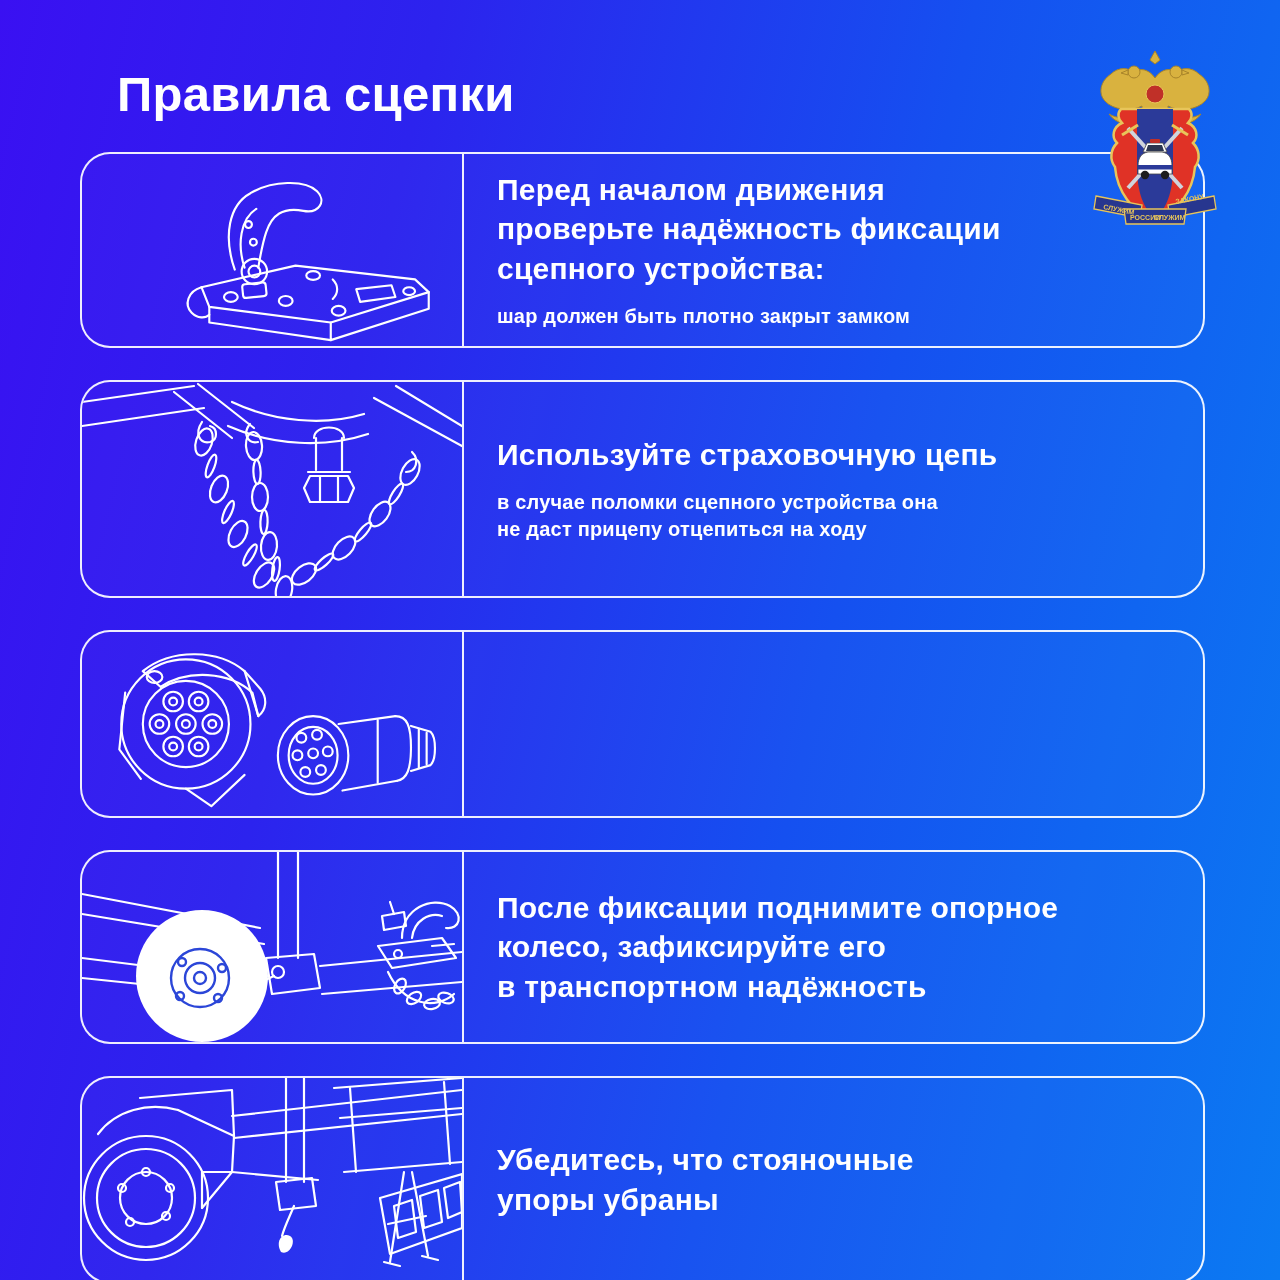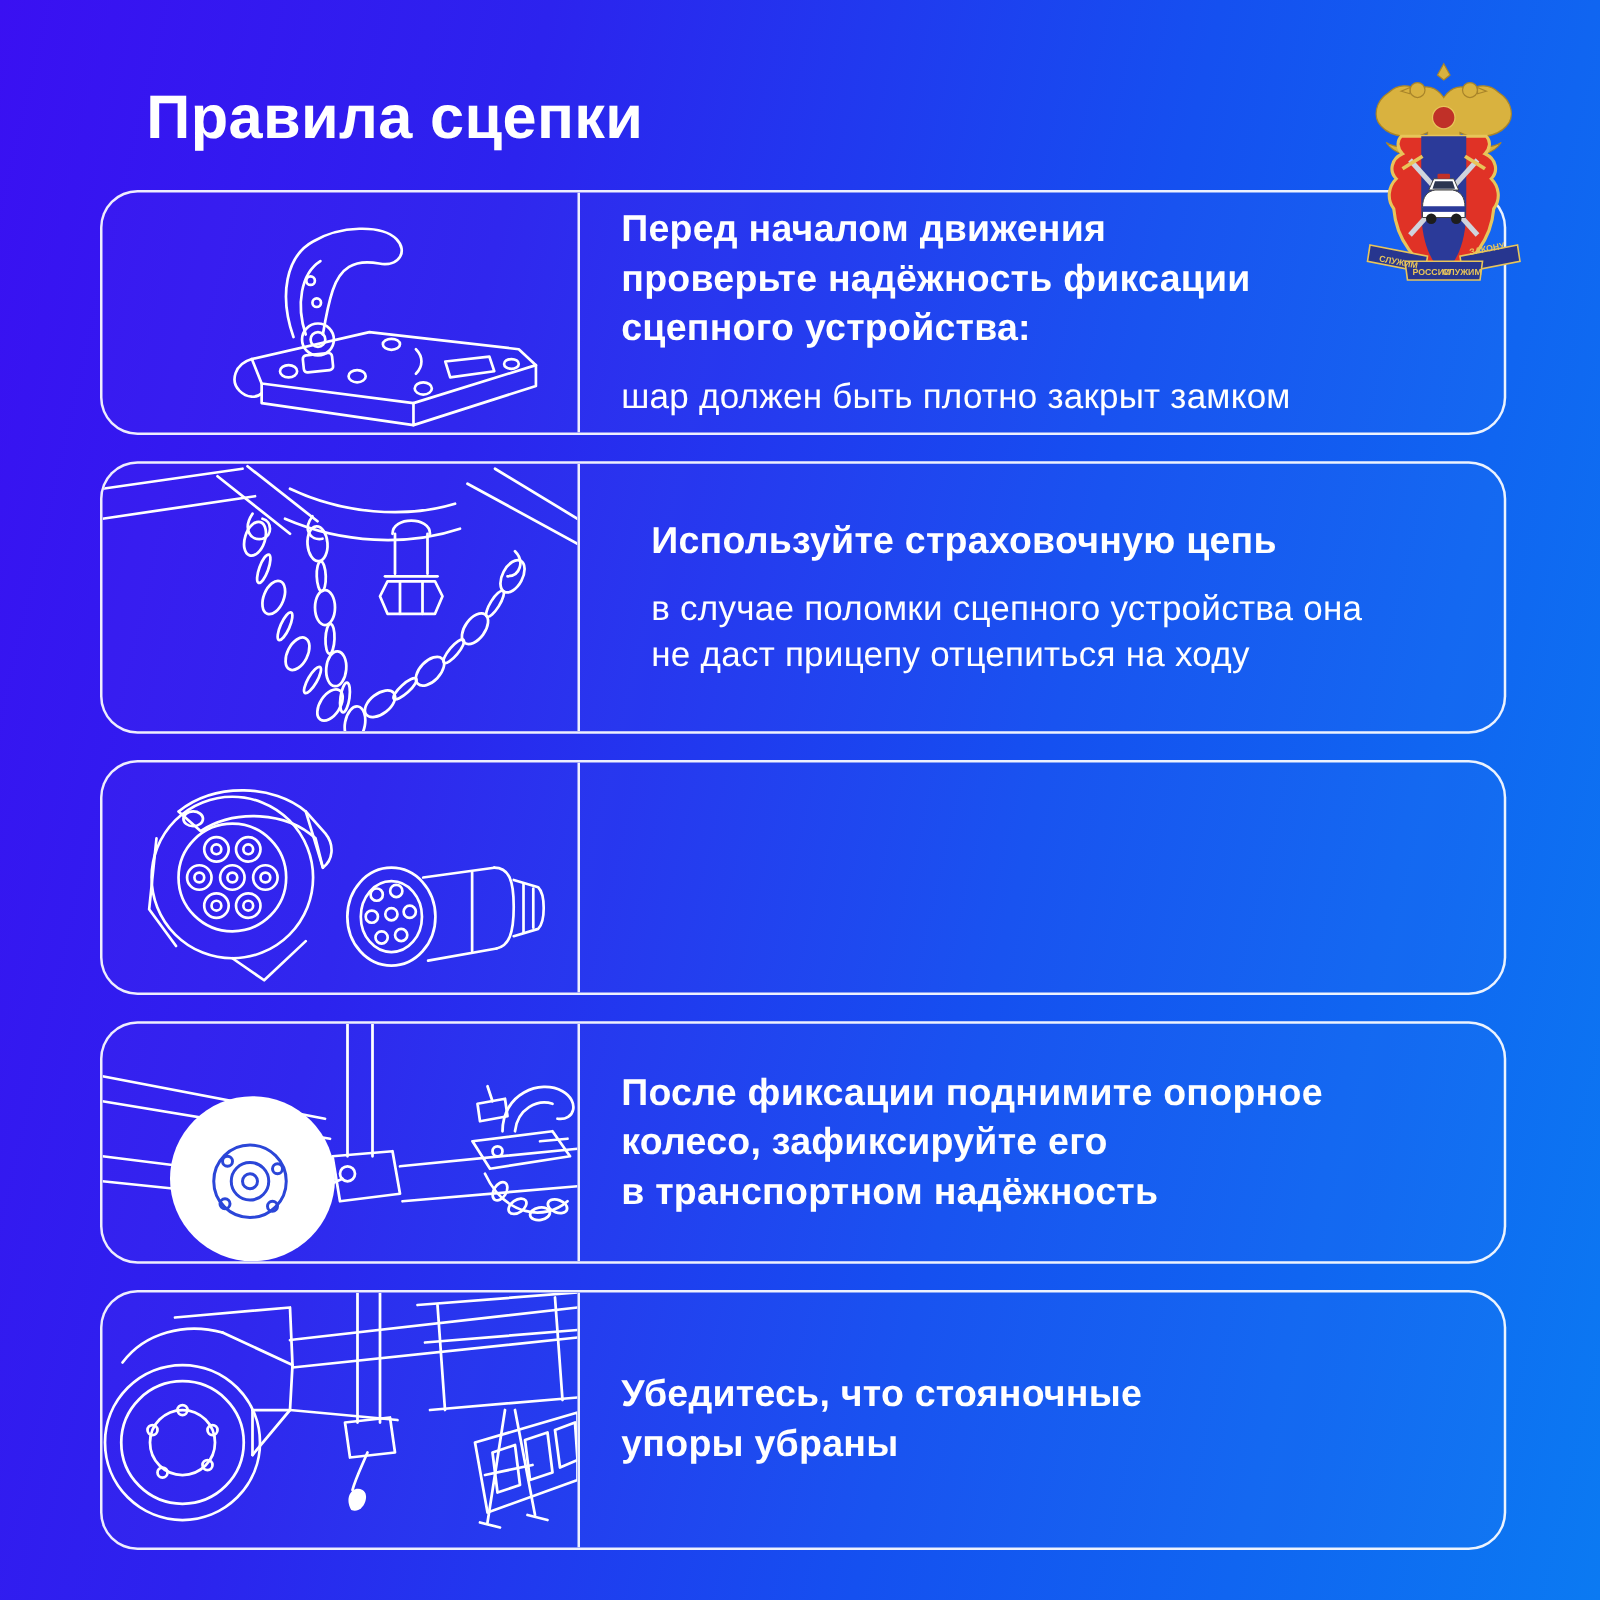--- a/index.html
+++ b/index.html
@@ -21,42 +21,42 @@
   .emblem svg { width:100%; height:100%; display:block; }
 
   .cards { position:absolute; left:80px; top:152px; width:1125px; display:flex; flex-direction:column; }
 
   .card {
     display:flex; width:100%;
     border:2px solid rgba(255,255,255,.92);
     border-radius:30px;
     background:rgba(255,255,255,.02);
     overflow:hidden;
-    margin-bottom:21px;
+    margin-bottom:32px;
   }
   .card:last-child { margin-bottom:12px; }
-  .c1 { height:196px; } .c2 { height:218px;gap:24px; } .c3 { height:188px; } .c4 { height:194px; } .c5 { height:208px; }
+  .c1 { height:196px; } .c2 { height:218px; } .c3 { height:188px; } .c4 { height:194px; } .c5 { height:208px; }
 
   .card-figure {
     width:382px; flex:0 0 382px;
     border-right:2px solid rgba(255,255,255,.92);
     position:relative; overflow:hidden;
   }
   .card-figure svg { width:100%; height:100%; display:block; }
 
   .card-body {
     flex:1; display:flex; flex-direction:column; justify-content:center;
     padding:18px 44px 18px 33px;
   }
   .card-title {
     font-size:30px; font-weight:800; line-height:1.32; color:#fff; white-space:pre-line;
     letter-spacing:.2px;
   }
   .card-sub {
-    font-size:28px; font-weight:400; line-height:1.35; color:#fff; white-space:pre-line;
+    font-size:20px; font-weight:700; line-height:1.35; color:#fff; white-space:pre-line;
     margin-top:15px; letter-spacing:.2px;
   }
 
   .lineart { fill:none; stroke:#fff; stroke-width:2.2; stroke-linecap:round; stroke-linejoin:round; }
   .lineart-blue { fill:none; stroke:#2b46d8; stroke-width:2.4; stroke-linecap:round; stroke-linejoin:round; }
 </style>
 </head>
 <body>
 
 <div class="page">

